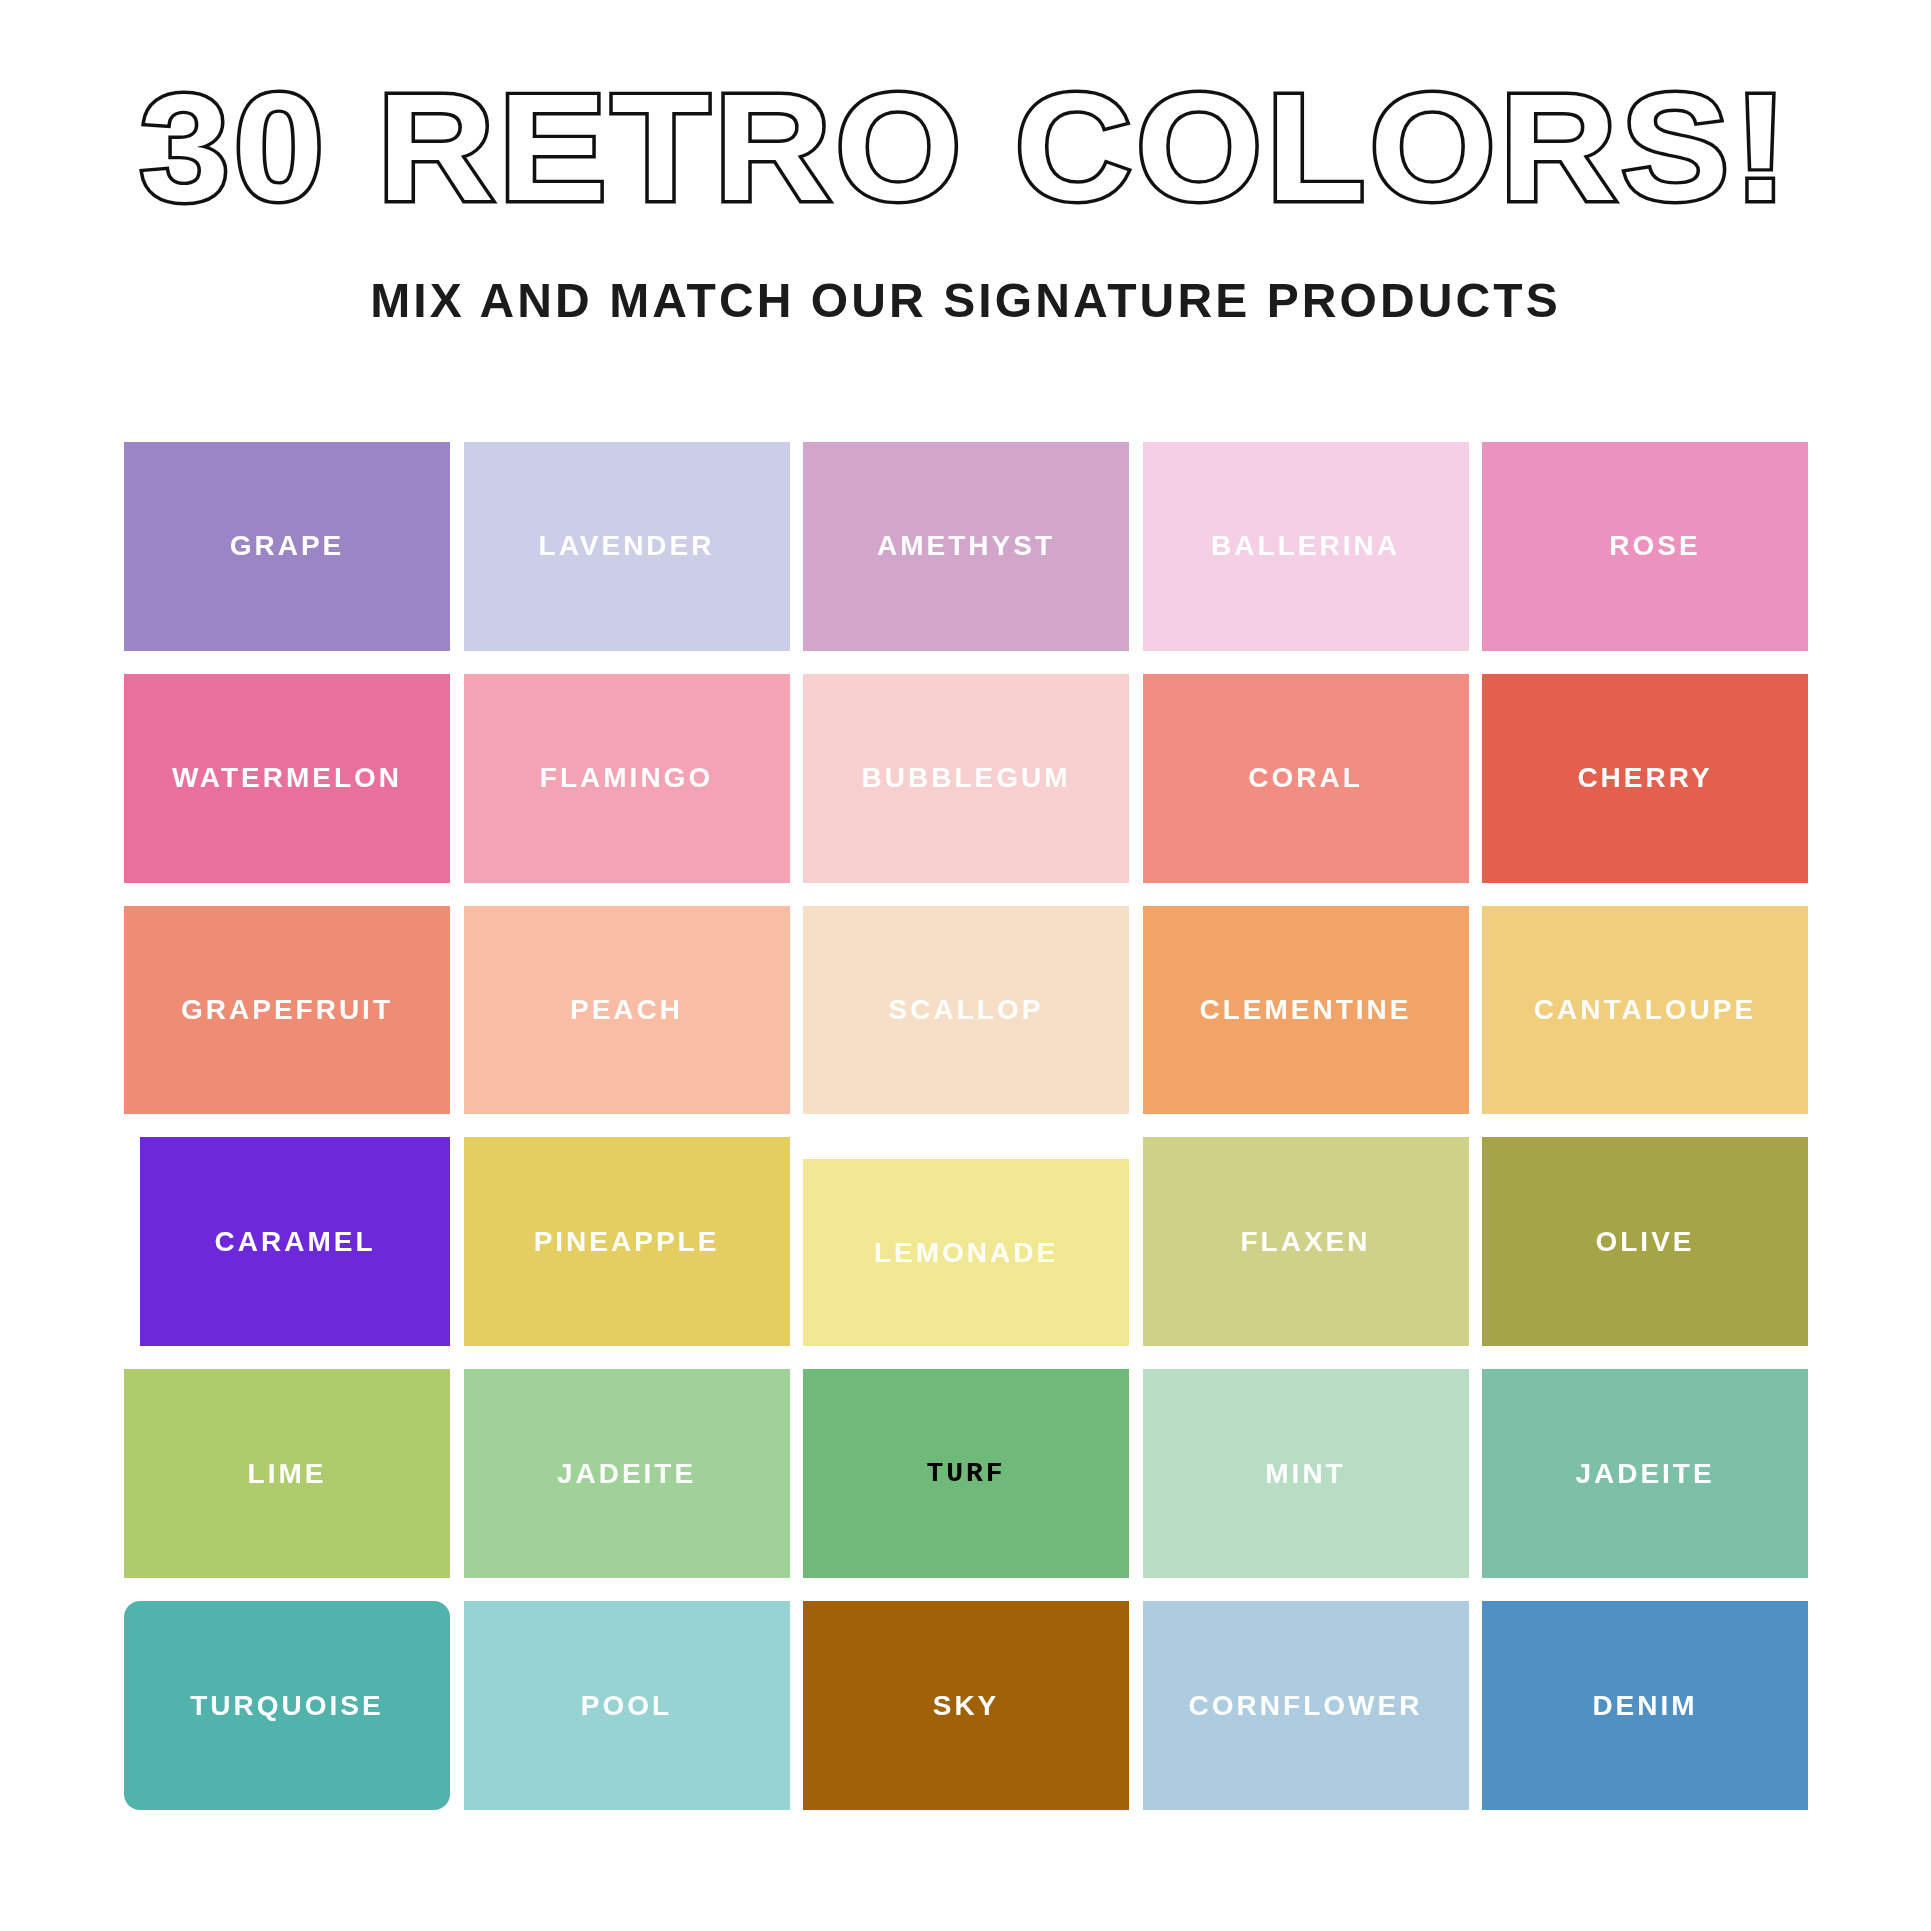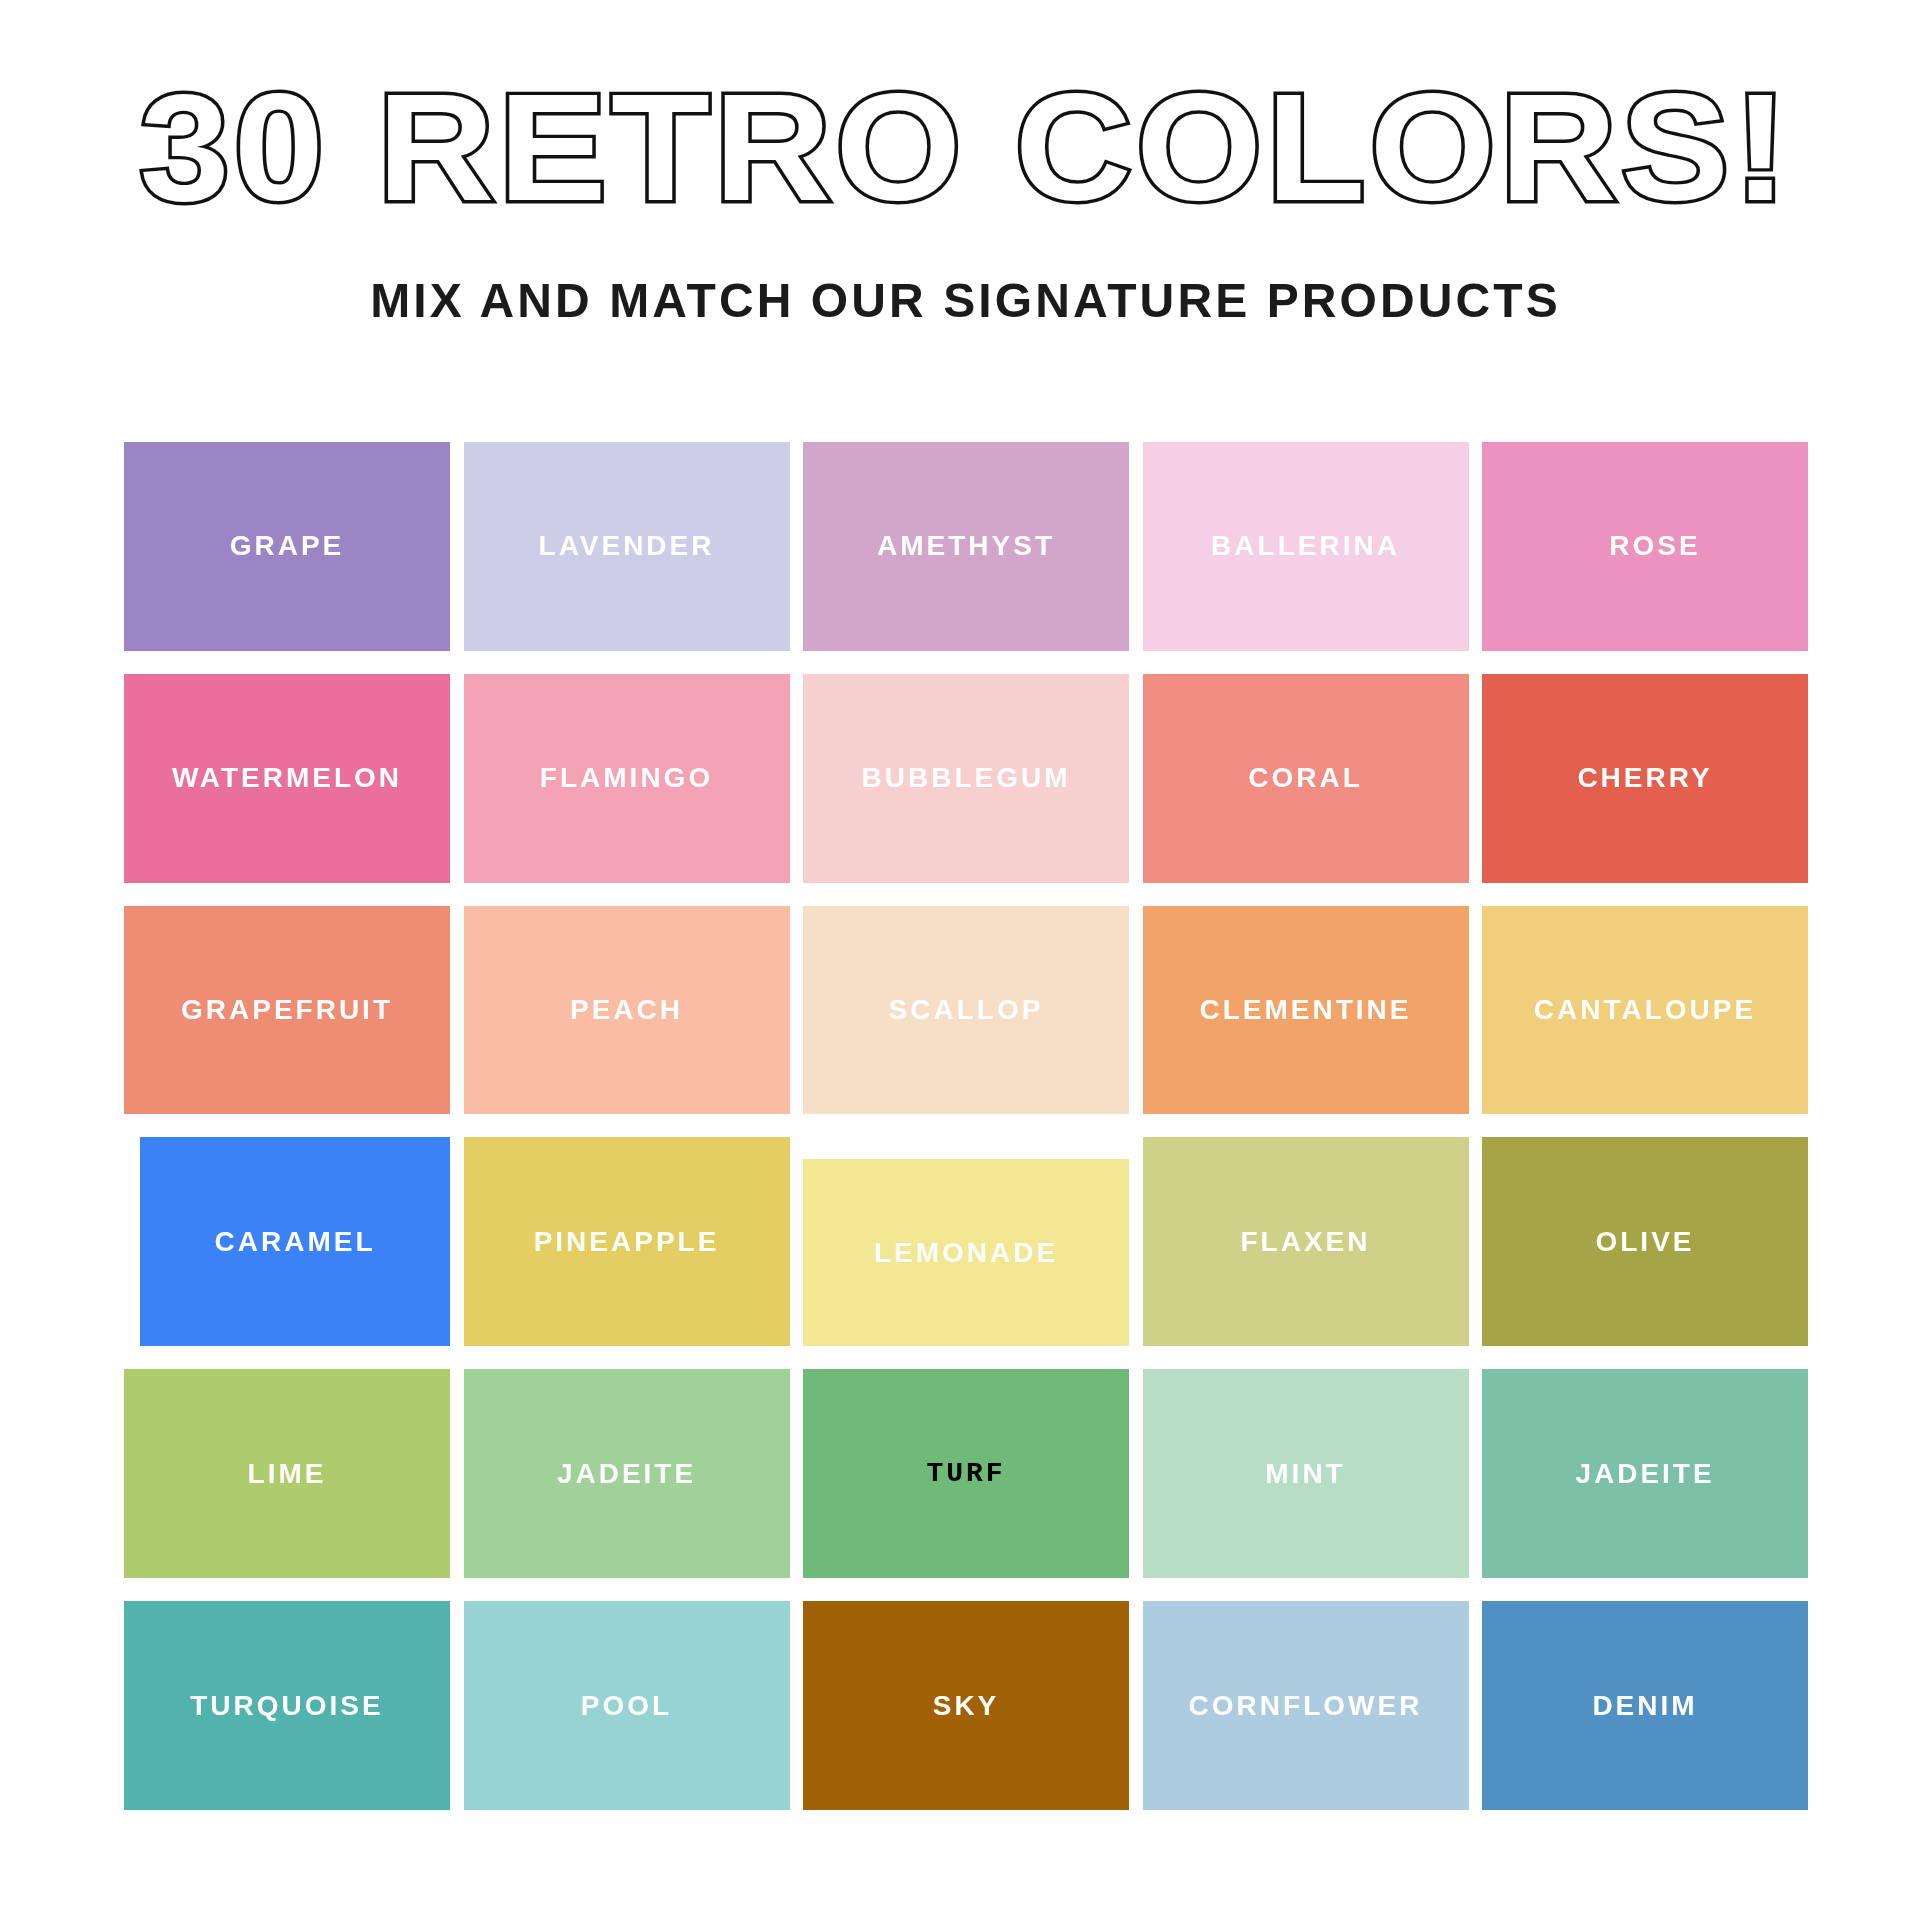--- a/index.html
+++ b/index.html
@@ -141,21 +141,21 @@
     </div>
     <div class="swatch" style="background-color: rgb(247, 223, 199);">
       <span class="swatch-label" style="color: rgb(255, 255, 255);">SCALLOP</span>
     </div>
     <div class="swatch" style="background-color: rgb(242, 164, 104);">
       <span class="swatch-label" style="color: rgb(255, 255, 255);">CLEMENTINE</span>
     </div>
     <div class="swatch" style="background-color: rgb(240, 206, 124);">
       <span class="swatch-label" style="color: rgb(255, 255, 255);">CANTALOUPE</span>
     </div>
-    <div class="swatch" style="background-color: #3b82f6; margin-left: 16px;">
+    <div class="swatch" style="background-color: #6d28d9; margin-left: 16px;">
       <span class="swatch-label" style="color: rgb(255, 255, 255);">CARAMEL</span>
     </div>
     <div class="swatch" style="background-color: rgb(228, 206, 98);">
       <span class="swatch-label" style="color: rgb(255, 255, 255);">PINEAPPLE</span>
     </div>
     <div class="swatch" style="background-color: rgb(242, 232, 148); margin-top: 22px;">
       <span class="swatch-label" style="color: rgb(255, 255, 255);">LEMONADE</span>
     </div>
     <div class="swatch" style="background-color: rgb(207, 209, 137);">
       <span class="swatch-label" style="color: rgb(255, 255, 255);">FLAXEN</span>
@@ -171,21 +171,21 @@
     </div>
     <div class="swatch" style="background-color: rgb(111, 186, 121);">
       <span class="swatch-label" style="color: #000000; font-family: Liberation Mono, monospace;">TURF</span>
     </div>
     <div class="swatch" style="background-color: rgb(183, 222, 197);">
       <span class="swatch-label" style="color: rgb(255, 255, 255);">MINT</span>
     </div>
     <div class="swatch" style="background-color: rgb(124, 192, 168);">
       <span class="swatch-label" style="color: rgb(255, 255, 255);">JADEITE</span>
     </div>
-    <div class="swatch" style="background-color: rgb(82, 178, 172);">
+    <div class="swatch" style="background-color: rgb(82, 178, 172); border-radius: 16px;">
       <span class="swatch-label" style="color: rgb(255, 255, 255);">TURQUOISE</span>
     </div>
     <div class="swatch" style="background-color: rgb(151, 211, 211);">
       <span class="swatch-label" style="color: rgb(255, 255, 255);">POOL</span>
     </div>
     <div class="swatch" style="background-color: #a16207;">
       <span class="swatch-label" style="color: rgb(255, 255, 255);">SKY</span>
     </div>
     <div class="swatch" style="background-color: rgb(174, 204, 224);">
       <span class="swatch-label" style="color: rgb(255, 255, 255);">CORNFLOWER</span>

